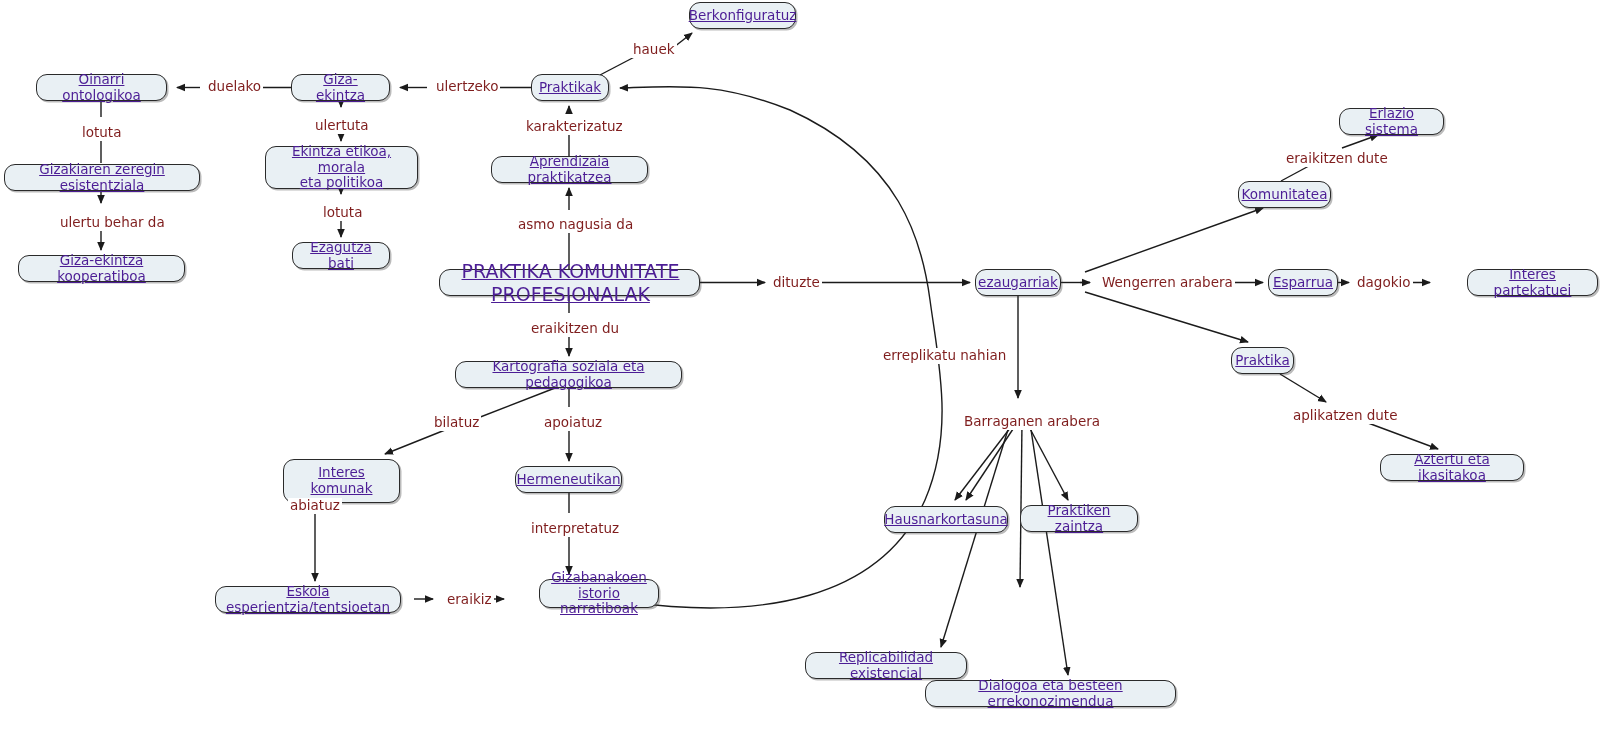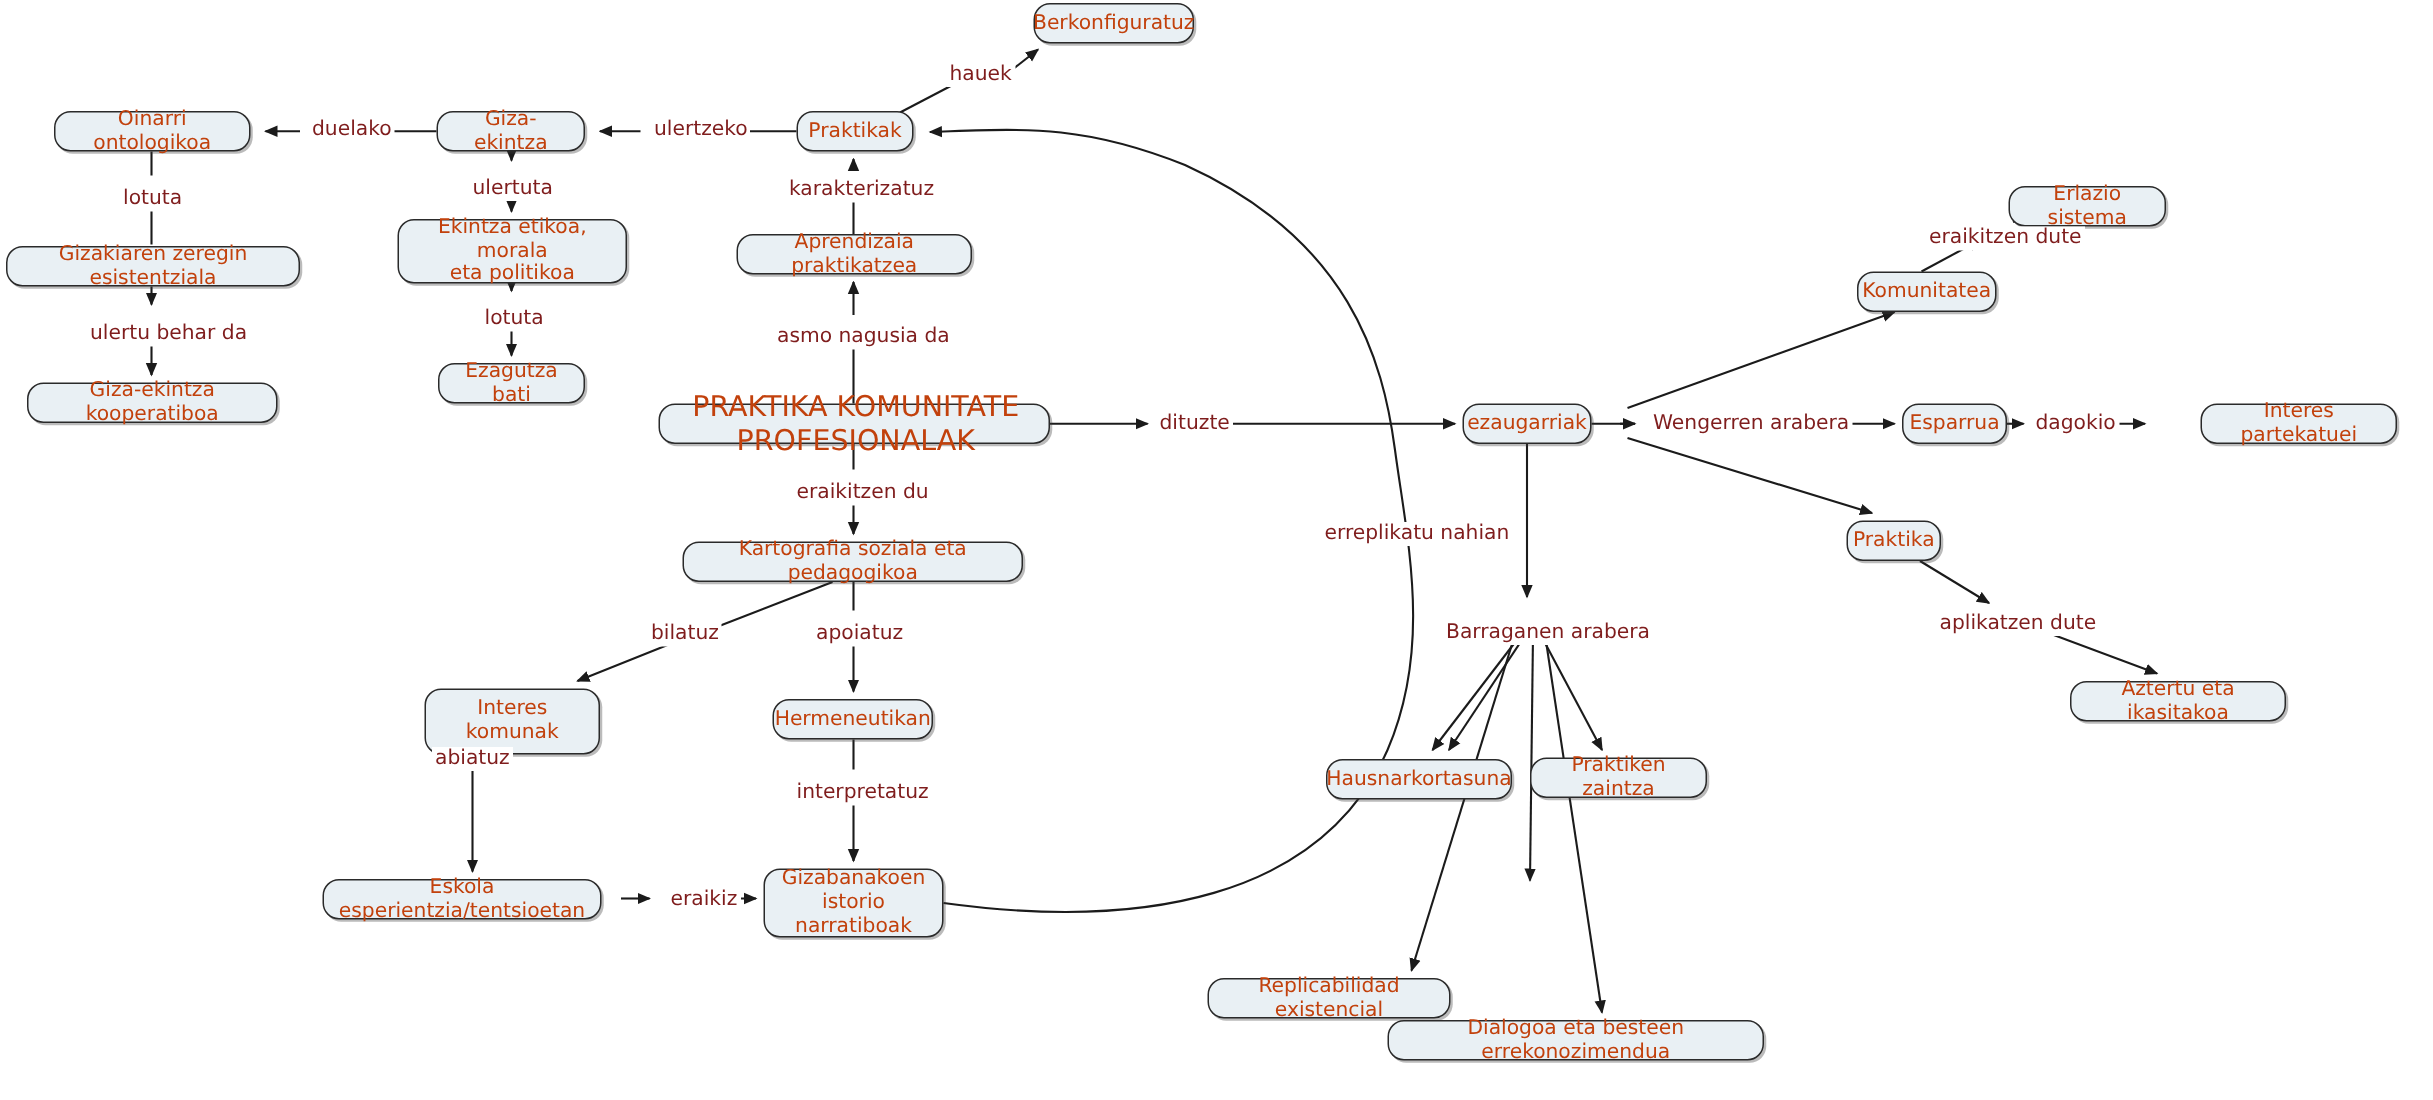--- a/index.html
+++ b/index.html
@@ -30,26 +30,27 @@
   .node {
     position: absolute;
     box-sizing: border-box;
     background: #e9f0f4;
     border: 1.4px solid #2a2a2a;
     border-radius: 11px;
     display: flex;
     align-items: center;
     justify-content: center;
     text-align: center;
-    color: #c2410c;
+    color: #4c1d95;
     font-size: 13.5px;
     line-height: 1.18;
     padding: 2px 8px;
     white-space: pre-line;
     box-shadow: 1.5px 1.5px 0 rgba(60,60,60,0.35);
+    text-decoration: underline;
   }
   .link-label {
     position: absolute;
     color: #7f1d1d;
     font-size: 13.5px;
     line-height: 1.15;
     white-space: nowrap;
     background: #ffffff;
     padding: 0 2px;
     text-align: center;
@@ -186,41 +187,41 @@
 
     <g>
       <path class="edge-path" d="M629,602 C760,620 880,600 925,500 C955,430 938,360 930,300 C922,240 900,160 790,110 C720,82 680,86 620,88" marker-end="url(#arrow)"></path>
     </g>
   </svg>
 
   <div class="node" style="left:689px;top:2px;width:107px;height:27px;">Berkonfiguratuz</div>
   <div class="node" style="left:36px;top:74px;width:131px;height:27px;">Oinarri ontologikoa</div>
   <div class="node" style="left:291px;top:74px;width:99px;height:27px;">Giza-ekintza</div>
   <div class="node" style="left:531px;top:74px;width:78px;height:27px;">Praktikak</div>
-  <div class="node" style="left:1339px;top:108px;width:105px;height:27px;margin-top:16px;">Erlazio sistema</div>
+  <div class="node" style="left:1339px;top:108px;width:105px;height:27px;">Erlazio sistema</div>
   <div class="node" style="left:265px;top:146px;width:153px;height:43px;">Ekintza etikoa, morala
 eta politikoa</div>
   <div class="node" style="left:4px;top:164px;width:196px;height:27px;">Gizakiaren zeregin esistentziala</div>
   <div class="node" style="left:491px;top:156px;width:157px;height:27px;">Aprendizaia praktikatzea</div>
   <div class="node" style="left:1238px;top:181px;width:93px;height:27px;">Komunitatea</div>
   <div class="node" style="left:292px;top:242px;width:98px;height:27px;">Ezagutza bati</div>
   <div class="node" style="left:18px;top:255px;width:167px;height:27px;">Giza-ekintza kooperatiboa</div>
   <div class="node" style="left:439px;top:269px;width:261px;height:27px;font-size:19px;padding-left:10px;">PRAKTIKA KOMUNITATE PROFESIONALAK</div>
   <div class="node" style="left:975px;top:269px;width:86px;height:27px;">ezaugarriak</div>
   <div class="node" style="left:1268px;top:269px;width:70px;height:27px;">Esparrua</div>
   <div class="node" style="left:1435px;top:269px;width:131px;height:27px;margin-left:32px;">Interes partekatuei</div>
   <div class="node" style="left:1231px;top:347px;width:63px;height:27px;">Praktika</div>
   <div class="node" style="left:455px;top:361px;width:227px;height:27px;">Kartografia soziala eta pedagogikoa</div>
   <div class="node" style="left:1380px;top:454px;width:144px;height:27px;">Aztertu eta ikasitakoa</div>
   <div class="node" style="left:283px;top:459px;width:117px;height:44px;">Interes komunak</div>
   <div class="node" style="left:515px;top:466px;width:107px;height:27px;">Hermeneutikan</div>
   <div class="node" style="left:884px;top:506px;width:124px;height:27px;">Hausnarkortasuna</div>
   <div class="node" style="left:1020px;top:505px;width:118px;height:27px;">Praktiken zaintza</div>
   <div class="node" style="left:215px;top:586px;width:186px;height:27px;">Eskola esperientzia/tentsioetan</div>
-  <div class="node" style="left:509px;top:579px;width:120px;height:46px;">Gizabanakoen
+  <div class="node" style="left:539px;top:579px;width:120px;height:29px;">Gizabanakoen
 istorio narratiboak</div>
   <div class="node" style="left:805px;top:652px;width:162px;height:27px;">Replicabilidad existencial</div>
   <div class="node" style="left:925px;top:680px;width:251px;height:27px;">Dialogoa eta besteen errekonozimendua</div>
 
   <div class="link-label" style="left:206px;top:79px;">duelako</div>
   <div class="link-label" style="left:434px;top:79px;">ulertzeko</div>
   <div class="link-label" style="left:631px;top:42px;">hauek</div>
   <div class="link-label" style="left:313px;top:118px;">ulertuta</div>
   <div class="link-label" style="left:80px;top:125px;">lotuta</div>
   <div class="link-label" style="left:524px;top:119px;">karakterizatuz</div>

